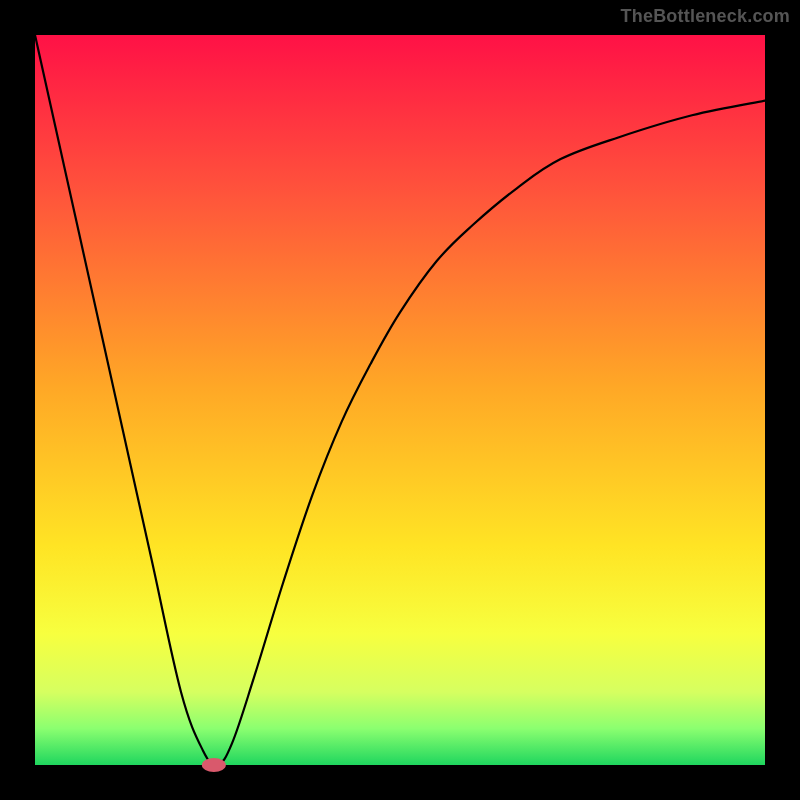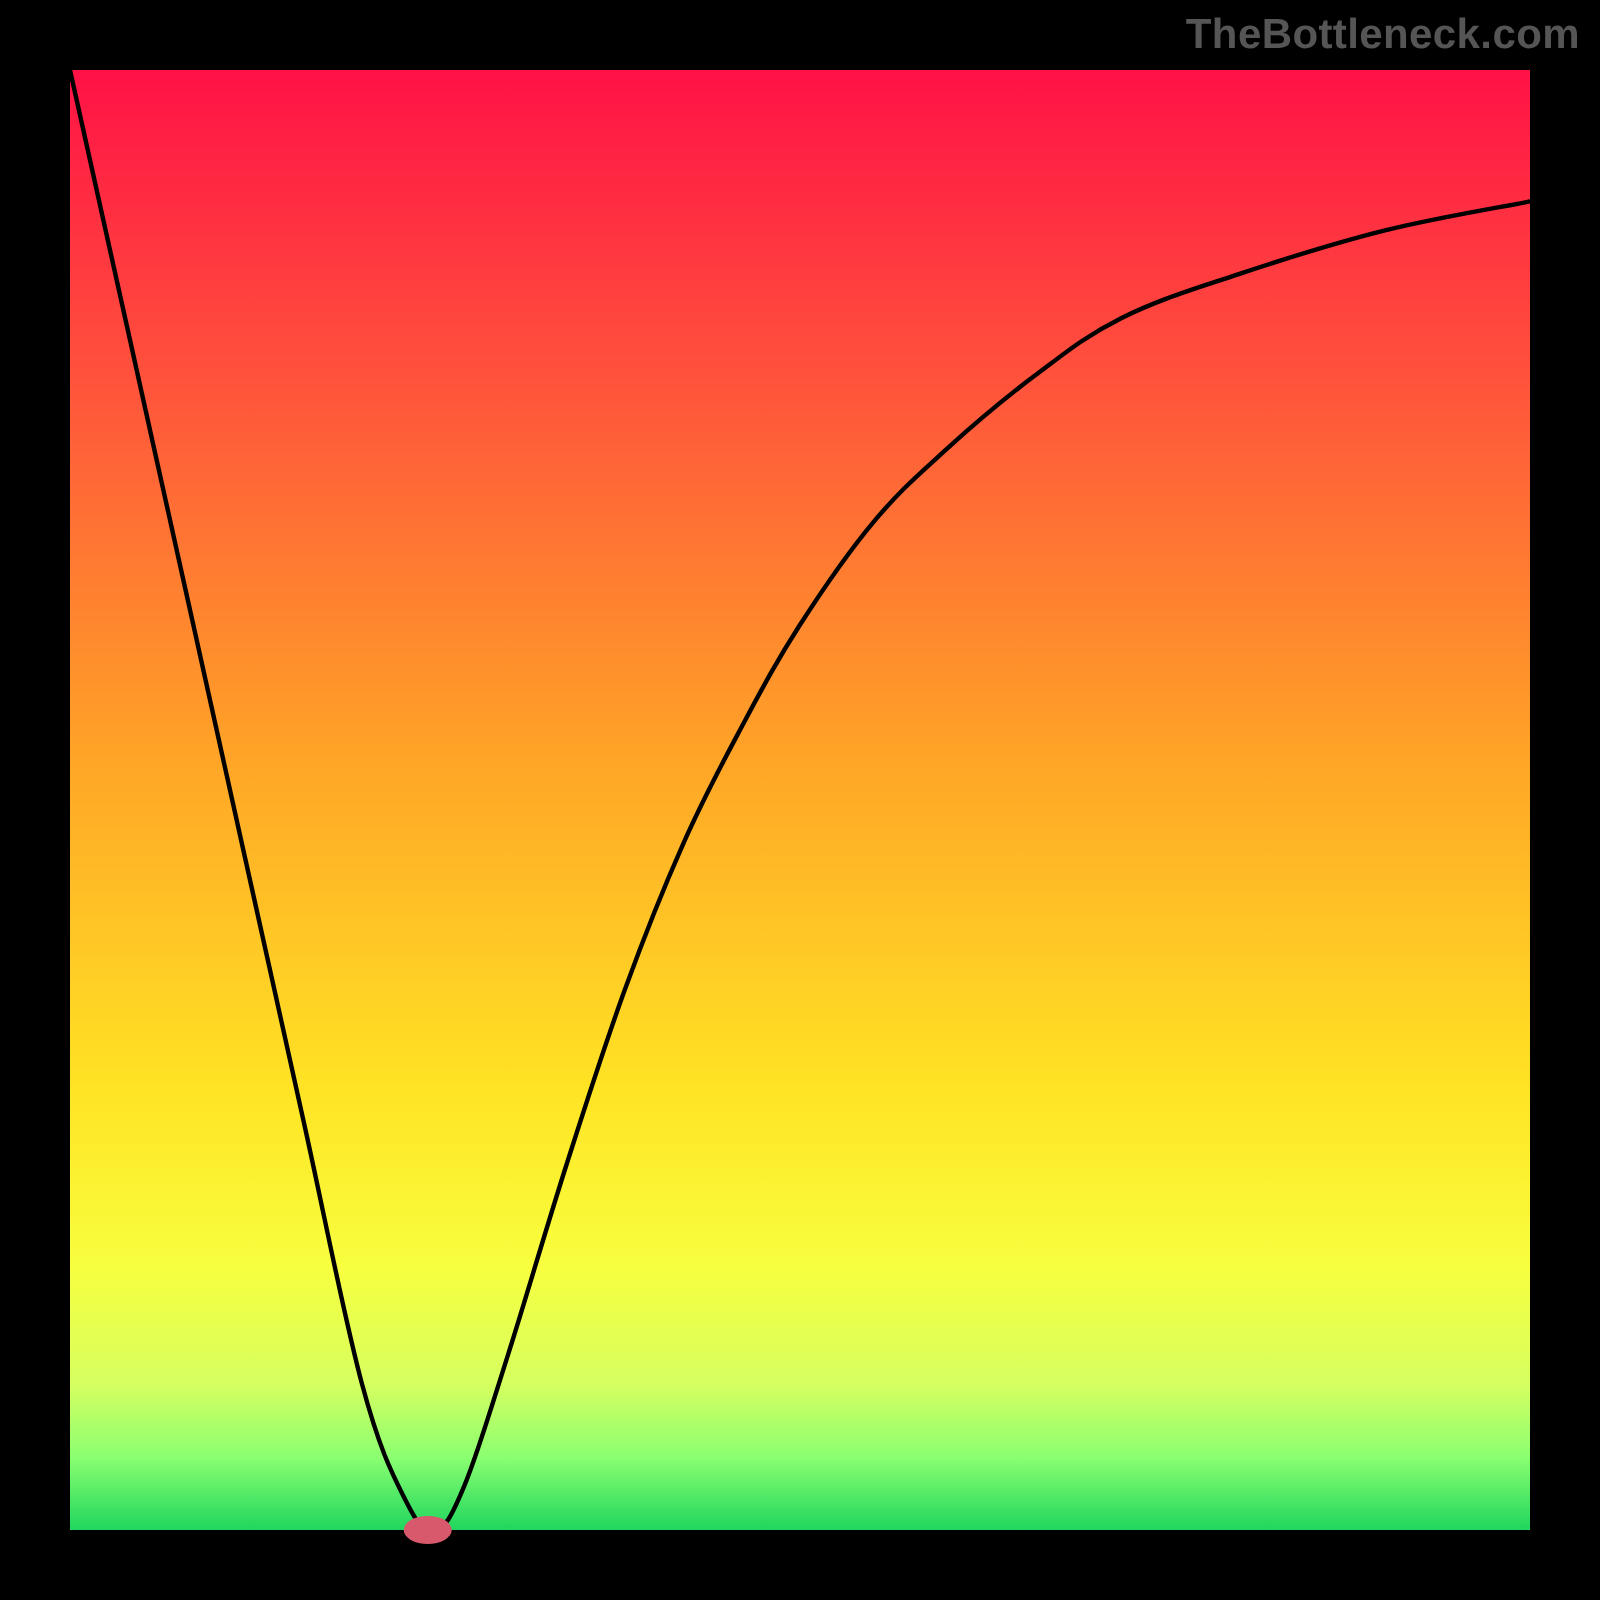--- a/index.html
+++ b/index.html
@@ -27,21 +27,21 @@
   }
   .gradient {
     position: absolute;
     left: 0; top: 0; right: 0; bottom: 0;
   }
   .watermark {
     position: absolute;
     top: 6px;
     right: 10px;
     color: #555;
-    font-size: 21px;
+    font-size: 18px;
     font-weight: 600;
     letter-spacing: 0.2px;
     user-select: none;
   }
   svg.curve {
     position: absolute;
     left: 35px;
     top: 35px;
     width: 730px;
     height: 730px;

